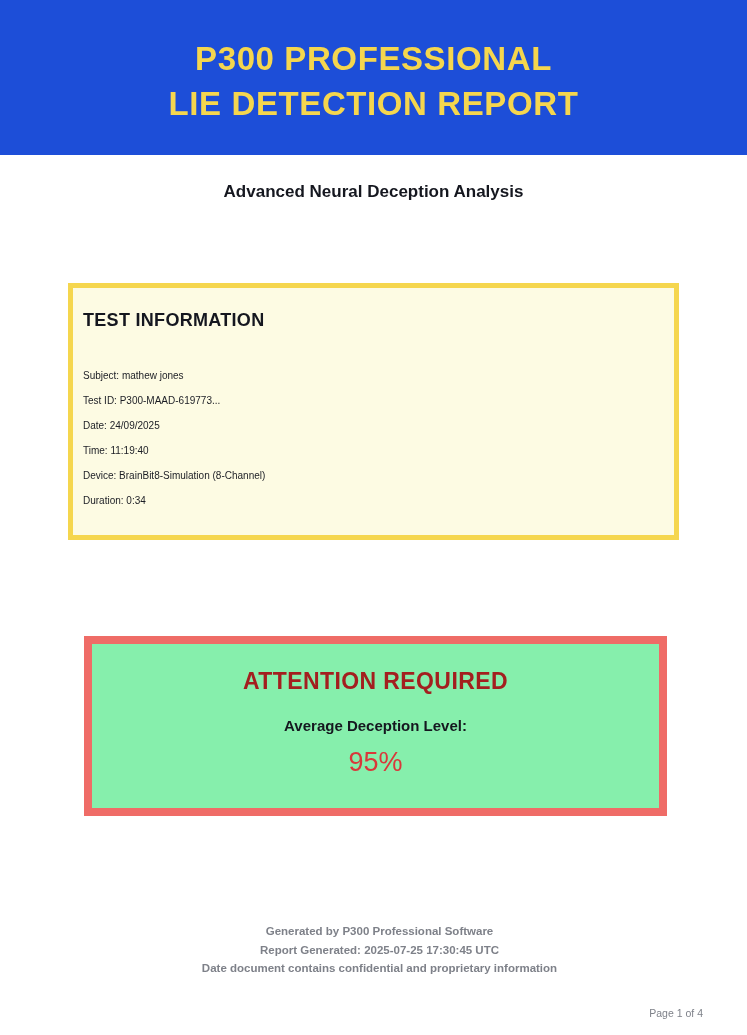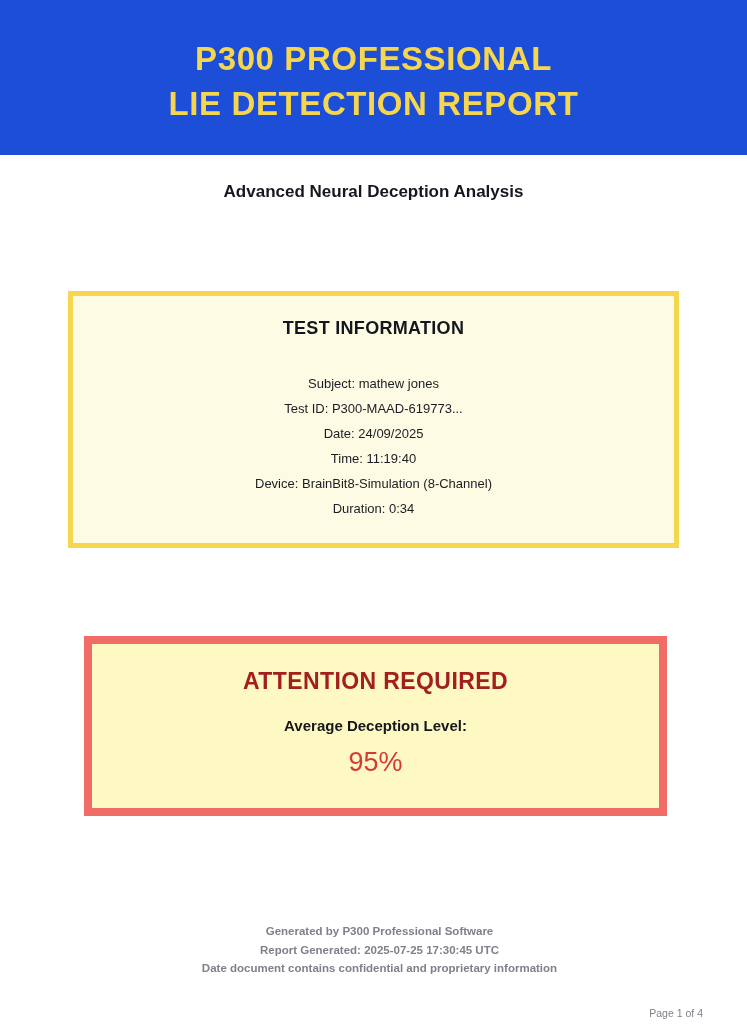--- a/index.html
+++ b/index.html
@@ -52,44 +52,42 @@
   
   .info-box {
     position: absolute;
     left: 68px;
     top: 283px;
     width: 611px;
     box-sizing: border-box;
     border: 5px solid #f5d64e;
     background: #fdfbe3;
     padding: 22px 10px 22px 10px;
-    text-align: center;
-    margin-top: 8px;
   }
   .info-title {
     font-size: 18px;
     font-weight: bold;
     color: #15171f;
     margin-bottom: 32px;
     letter-spacing: 0.3px;
   }
   .info-line {
-    font-size: 13px;
+    font-size: 10px;
     color: #1b1d24;
     line-height: 25px;
   }
   
   .alert-box {
     position: absolute;
     left: 84px;
     top: 636px;
     width: 583px;
     box-sizing: border-box;
     border: 8px solid #ef6c67;
-    background: #fef9c3;
+    background: #86efac;
     padding: 24px 10px 30px 10px;
     text-align: center;
   }
   .alert-title {
     font-size: 23px;
     font-weight: bold;
     color: #a31f1f;
     letter-spacing: 0.4px;
     margin-bottom: 22px;
   }

